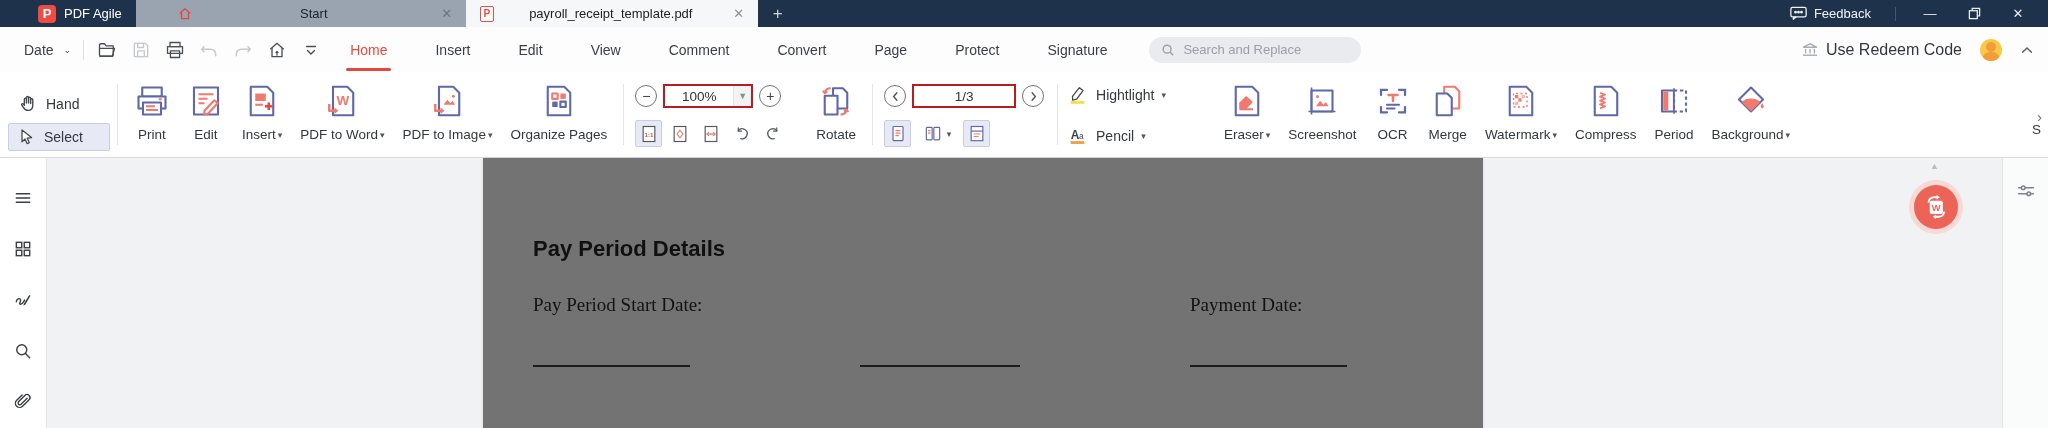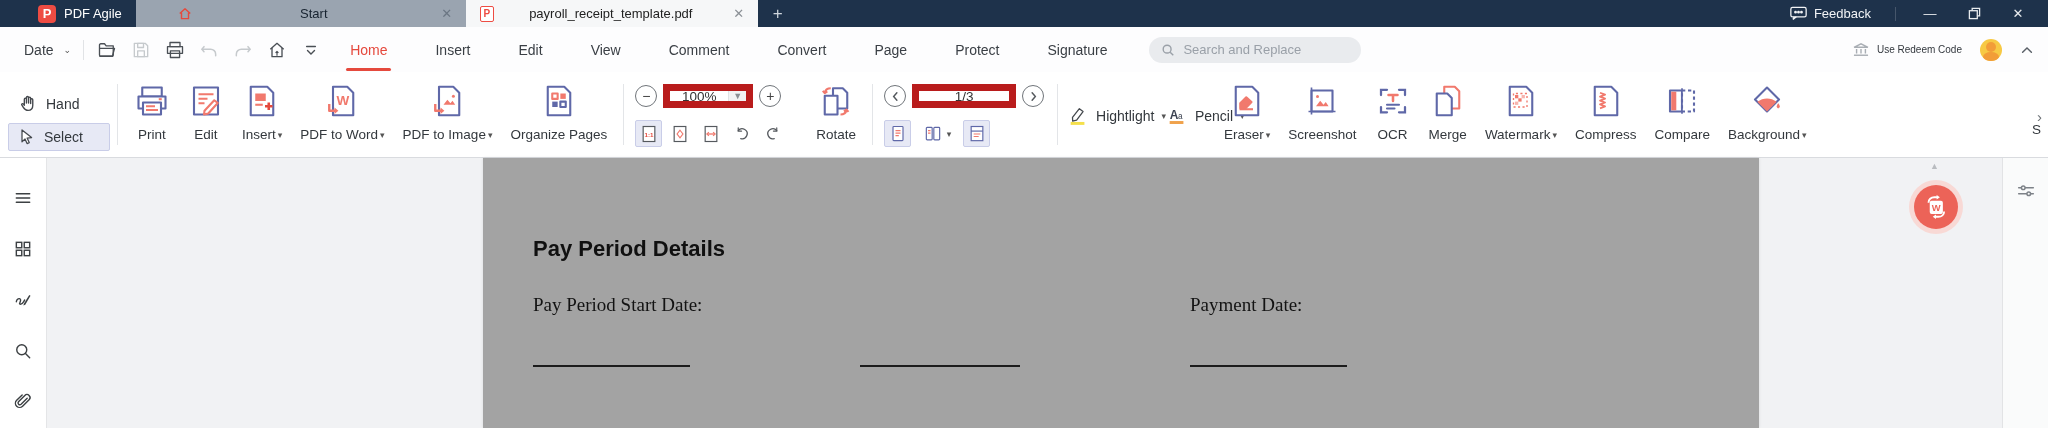--- a/index.html
+++ b/index.html
@@ -37,64 +37,64 @@
   .menu-item{position:relative;padding:2px 2px;cursor:default;}
   .menu-item.active{color:#e5493d;}
   .menu-item.active::after{content:"";position:absolute;left:-2px;right:-2px;bottom:-11px;height:3px;
     background:#e5493d;border-radius:2px;}
   .search-pill{margin-left:40px;width:212px;height:26px;background:#e9ebee;border-radius:13px;
     display:flex;align-items:center;gap:6px;padding:0 12px;}
   .search-pill input{border:none;background:transparent;outline:none;font-size:13px;color:#444;
     width:160px;font-family:"Liberation Sans",sans-serif;}
   .search-pill input::placeholder{color:#9aa0a8;}
   .mb-right{margin-left:auto;display:flex;align-items:center;gap:18px;}
-  .redeem{display:flex;align-items:center;gap:7px;color:#33383e;font-size:10px;}
+  .redeem{display:flex;align-items:center;gap:7px;color:#33383e;font-size:16px;}
   .avatar{width:22px;height:22px;border-radius:50%;background:#f7c944;position:relative;overflow:hidden;}
   .avatar::before{content:"";position:absolute;left:6px;top:3px;width:10px;height:10px;border-radius:50%;background:#f29d38;}
   .avatar::after{content:"";position:absolute;left:3px;top:13px;width:16px;height:10px;border-radius:50%;background:#f29d38;}
   .collapse{color:#5a6067;font-size:13px;}
   
   .toolbar{position:absolute;top:72px;left:0;width:2048px;height:86px;background:#fff;
     border-bottom:1px solid #d9dbdf;display:flex;align-items:stretch;padding:4px 4px 4px 8px;}
   .t-divider{width:1px;background:#e3e5e8;margin:8px 7px;}
   .tool-col{width:102px;display:flex;flex-direction:column;justify-content:flex-end;gap:4px;padding-bottom:2px;text-align:center;}
   .tool-row{display:flex;align-items:center;gap:7px;font-size:14px;color:#33383d;padding:3px 8px;border:1px solid transparent;}
   .tool-row.selected{background:#e7e9f5;border:1px solid #c9cde8;border-radius:2px;}
   .tbtn{display:flex;flex-direction:column;align-items:center;justify-content:flex-start;
     padding:6px 9px 4px;gap:7px;cursor:default;}
   .tbtn .ticon{height:38px;display:flex;align-items:center;justify-content:center;}
   .tlabel{font-size:13.5px;color:#33383d;white-space:nowrap;display:flex;align-items:center;gap:2px;}
   .caret{font-size:9px;color:#555;}
   .stack{display:flex;flex-direction:column;justify-content:space-between;padding:8px 4px 6px;}
   .zrow{display:flex;align-items:center;gap:6px;}
   .circle-btn{width:22px;height:22px;border-radius:50%;border:1.2px solid #70757a;color:#444;
     display:flex;align-items:center;justify-content:center;font-size:14px;background:#fff;}
-  .field{height:24px;border:7px solid #b91c1c;background:#fff;display:flex;align-items:center;
+  .field{height:24px;border:2px solid #b91c1c;background:#fff;display:flex;align-items:center;
     font-size:13.5px;color:#333;}
   .zoom-field{width:90px;}
   .zoom-field .val{flex:1;text-align:center;}
   .zoom-dd{width:18px;height:100%;border-left:1px solid #e0e2e4;display:flex;align-items:center;
     justify-content:center;color:#8a8f94;font-size:9px;background:#f2f3f4;}
   .page-field{width:104px;justify-content:center;}
   .mini-row{display:flex;align-items:center;gap:4px;}
   .mini{width:27px;height:27px;display:flex;align-items:center;justify-content:center;border:1px solid transparent;border-radius:2px;}
   .mini.selected{background:#e7e9f5;border:1px solid #c9cde8;}
-  .annot{width:150px;display:flex;flex-direction:row;justify-content:space-between;padding:8px 2px 6px;}
+  .annot{width:150px;display:flex;flex-direction:column;justify-content:space-between;padding:8px 2px 6px;}
   .arow{display:flex;align-items:center;gap:7px;font-size:14px;color:#33383d;}
   .overflow-col{display:flex;flex-direction:column;align-items:flex-end;justify-content:flex-end;
     padding:0 2px 16px 0;margin-left:auto;}
   .ovf-chevron{color:#6d7277;font-size:15px;line-height:10px;}
   .ovf-label{font-size:13.5px;color:#33383d;width:10px;overflow:hidden;}
   
   .docarea{position:absolute;top:158px;left:0;width:2048px;height:270px;background:#f1f2f4;}
   .side-rail{position:absolute;left:0;top:0;width:47px;height:270px;background:#fff;
     border-right:1px solid #e4e5e7;display:flex;flex-direction:column;align-items:center;
     padding-top:28px;gap:27px;}
   .rail-btn{width:24px;height:24px;display:flex;align-items:center;justify-content:center;}
-  .page{position:absolute;left:483px;top:0;width:1276px;height:270px;background:#a3a3a3;
+  .page{position:absolute;left:483px;top:0;width:1000px;height:270px;background:#737373;
     box-shadow:0 0 3px rgba(0,0,0,.10);}
   .doc-heading{position:absolute;left:50px;top:78px;font-size:22px;font-weight:bold;color:#101010;
     font-family:"Liberation Sans",sans-serif;}
   .doc-field-label{position:absolute;top:136px;font-size:19px;color:#131313;
     font-family:"Liberation Serif",serif;}
   .doc-underline{position:absolute;top:207px;height:2px;background:#1c1c1c;}
   .fab{position:absolute;left:1914px;top:27px;width:44px;height:44px;border-radius:50%;
     background:#ec6358;box-shadow:0 0 0 5px #f8d9d5;display:flex;align-items:center;justify-content:center;}
   .fab-collapse{position:absolute;left:1930px;top:3px;color:#b9bcc0;font-size:9px;}
   .right-panel{position:absolute;left:2002px;top:0;width:46px;height:270px;background:#fafbfb;
@@ -553,21 +553,21 @@
 
   <div class="tbtn">
     <span class="ticon">
       <svg width="36" height="36" viewBox="0 0 24 24" fill="none" stroke="#5f68a8" stroke-width="1.4" stroke-linejoin="round">
           <rect x="4" y="5" width="8" height="14" fill="#fff"></rect>
           <rect x="4.8" y="5.8" width="3.4" height="12.4" fill="#f1796d" stroke="none"></rect>
           <rect x="12" y="5" width="8" height="14" stroke-dasharray="2.2 1.8" fill="#fff"></rect>
           <path d="M12 3.5v17" stroke-width="1.1"></path>
         </svg>
     </span>
-    <span class="tlabel">Compare</span>
+    <span class="tlabel">Period</span>
   </div>
 
   <div class="tbtn">
     <span class="ticon">
       <svg width="36" height="36" viewBox="0 0 24 24" fill="none" stroke="#5f68a8" stroke-width="1.4" stroke-linejoin="round">
           <path d="M12 3l8 8-8 8-8-8z" fill="#fff"></path>
           <path d="M5.5 12.5L12 19l6.5-6.5c-4-3-9-3-13 0z" fill="#f1796d" stroke="none"></path>
           <path d="M20.5 15.5c0 .9-.6 1.4-1 1.4s-1-.5-1-1.4 1-2 1-2 1 1.1 1 2z" fill="#f1796d" stroke="none"></path>
         </svg>
     </span>

